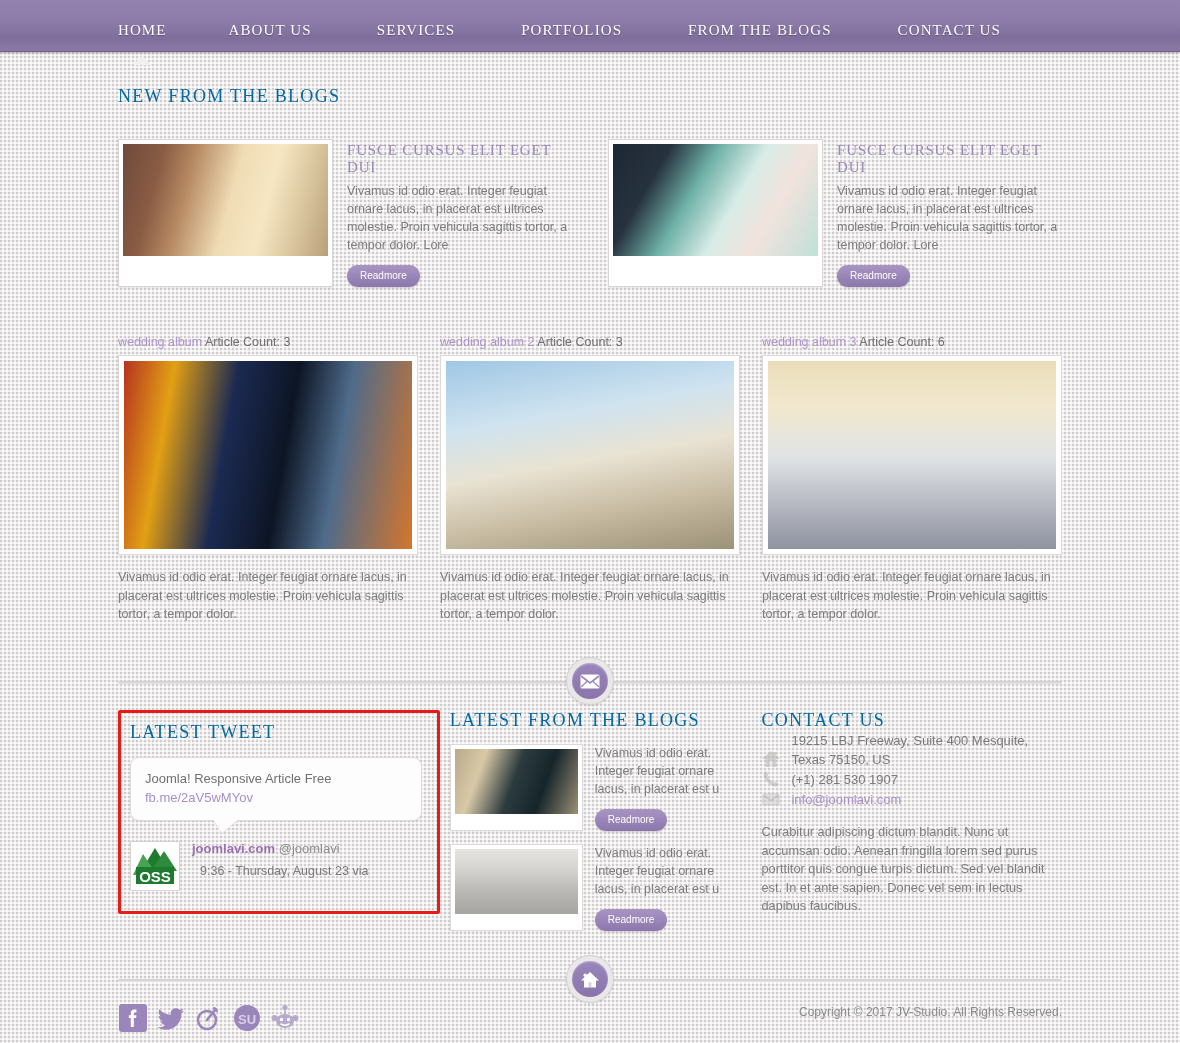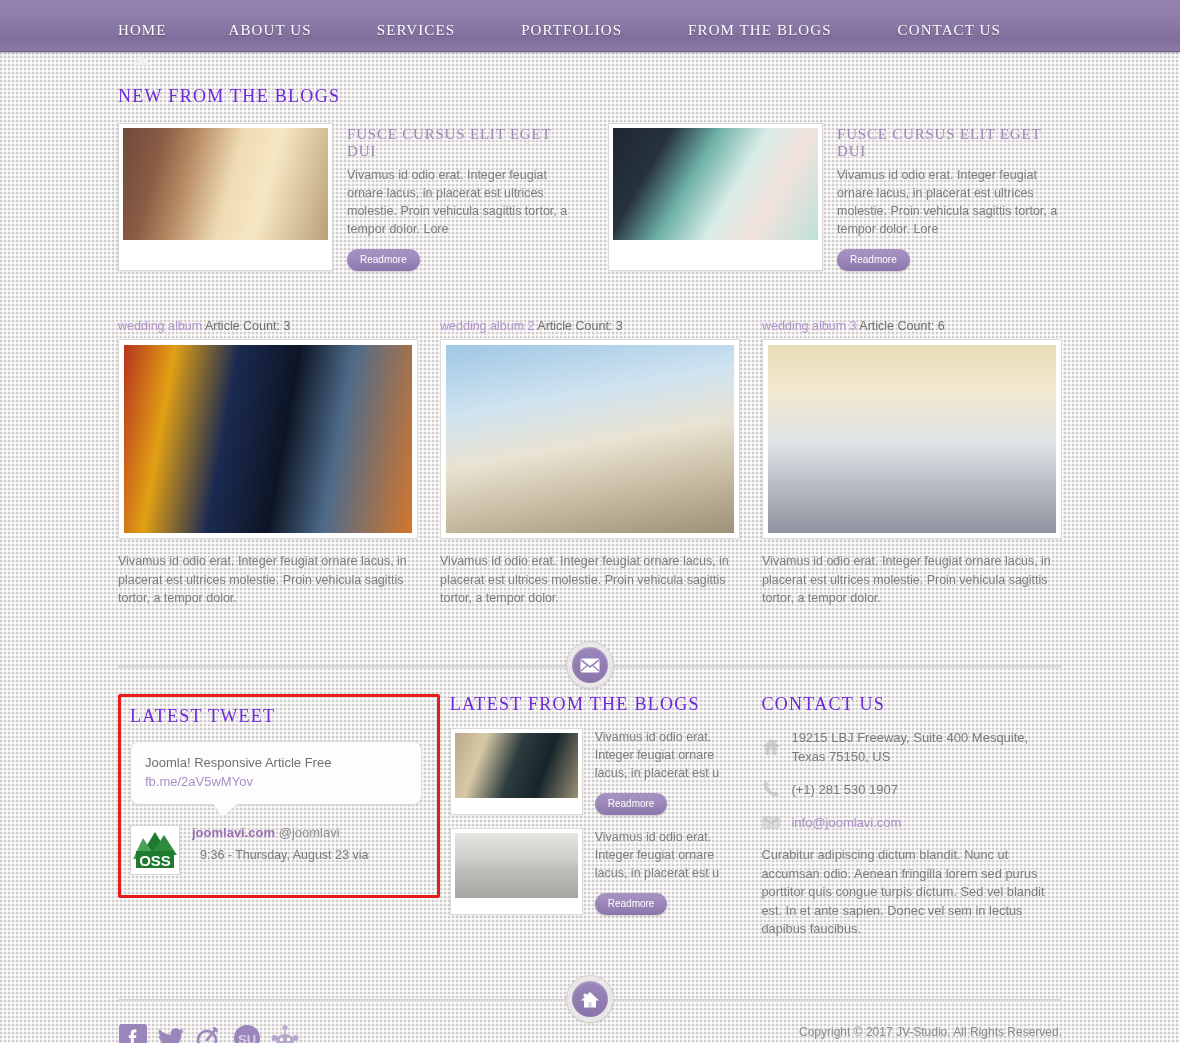--- a/index.html
+++ b/index.html
@@ -57,30 +57,30 @@
     border-right: 9px solid transparent;
     border-bottom: 9px solid #f2f0f0;
   }
 
   
   .wrap { width: 1180px; margin: 0 auto; padding: 0 118px; }
 
   .section-title {
     font-family: "Liberation Serif", serif;
     font-size: 18px;
-    color: #6d28d9;
+    color: #0369a1;
     letter-spacing: 1.3px;
     text-transform: uppercase;
     font-weight: normal;
     margin: 0;
   }
 
   
   .blogs-head { padding-top: 34px; }
-  .blogs-row { display: flex; gap: 36px; margin-top: 16px; }
+  .blogs-row { display: flex; gap: 36px; margin-top: 32px; }
   .blog-post { display: flex; gap: 14px; width: 473px; }
   .thumb-frame {
     background: #fff;
     border: 1px solid #d9d6d6;
     padding: 4px;
     box-shadow: 0 1px 2px rgba(0,0,0,.07);
     flex: 0 0 auto;
   }
   .thumb-frame img, .thumb-frame .ph { display: block; }
   .ph { background-size: cover; background-position: center; }
@@ -192,21 +192,21 @@
   .tweet-user b { color: #9c6fb5; font-weight: bold; }
   .tweet-time { font-size: 12.5px; color: #7a7a7a; margin-top: 8px; margin-left: 8px; }
 
   .mini-post { display: flex; gap: 12px; margin-top: 13px; }
   .mini-frame { background:#fff; border:1px solid #dcd9d9; padding:4px; flex:0 0 auto;
     box-shadow: 0 1px 2px rgba(0,0,0,.05); }
   .mini-img { width: 123px; height: 65px; display:block; }
   .mini-body { flex: 1 1 auto; }
   .mini-text { font-size: 12.5px; line-height: 18px; color: #7d7d7d; }
 
-  .contact-line { display: flex; gap: 10px; align-items: center; margin-top: 13px; }
+  .contact-line { display: flex; gap: 10px; align-items: flex-end; }
   .contact-ico { flex: 0 0 20px; width: 20px; height: 20px; opacity: .55; }
   .contact-txt { font-size: 13px; line-height: 19px; color: #7a7a7a; }
   .contact-txt a { color: #a98fc7; text-decoration: none; cursor: pointer; }
   .contact-para { font-size: 12.8px; line-height: 18.5px; color: #7d7d7d; margin-top: 14px; }
 
   
   .footer-divider { margin-top: 47px; }
   .footer { display: flex; justify-content: space-between; align-items: flex-start;
     margin-top: 22px; padding-bottom: 26px; }
   .socials { display: flex; gap: 8px; align-items: center; }

